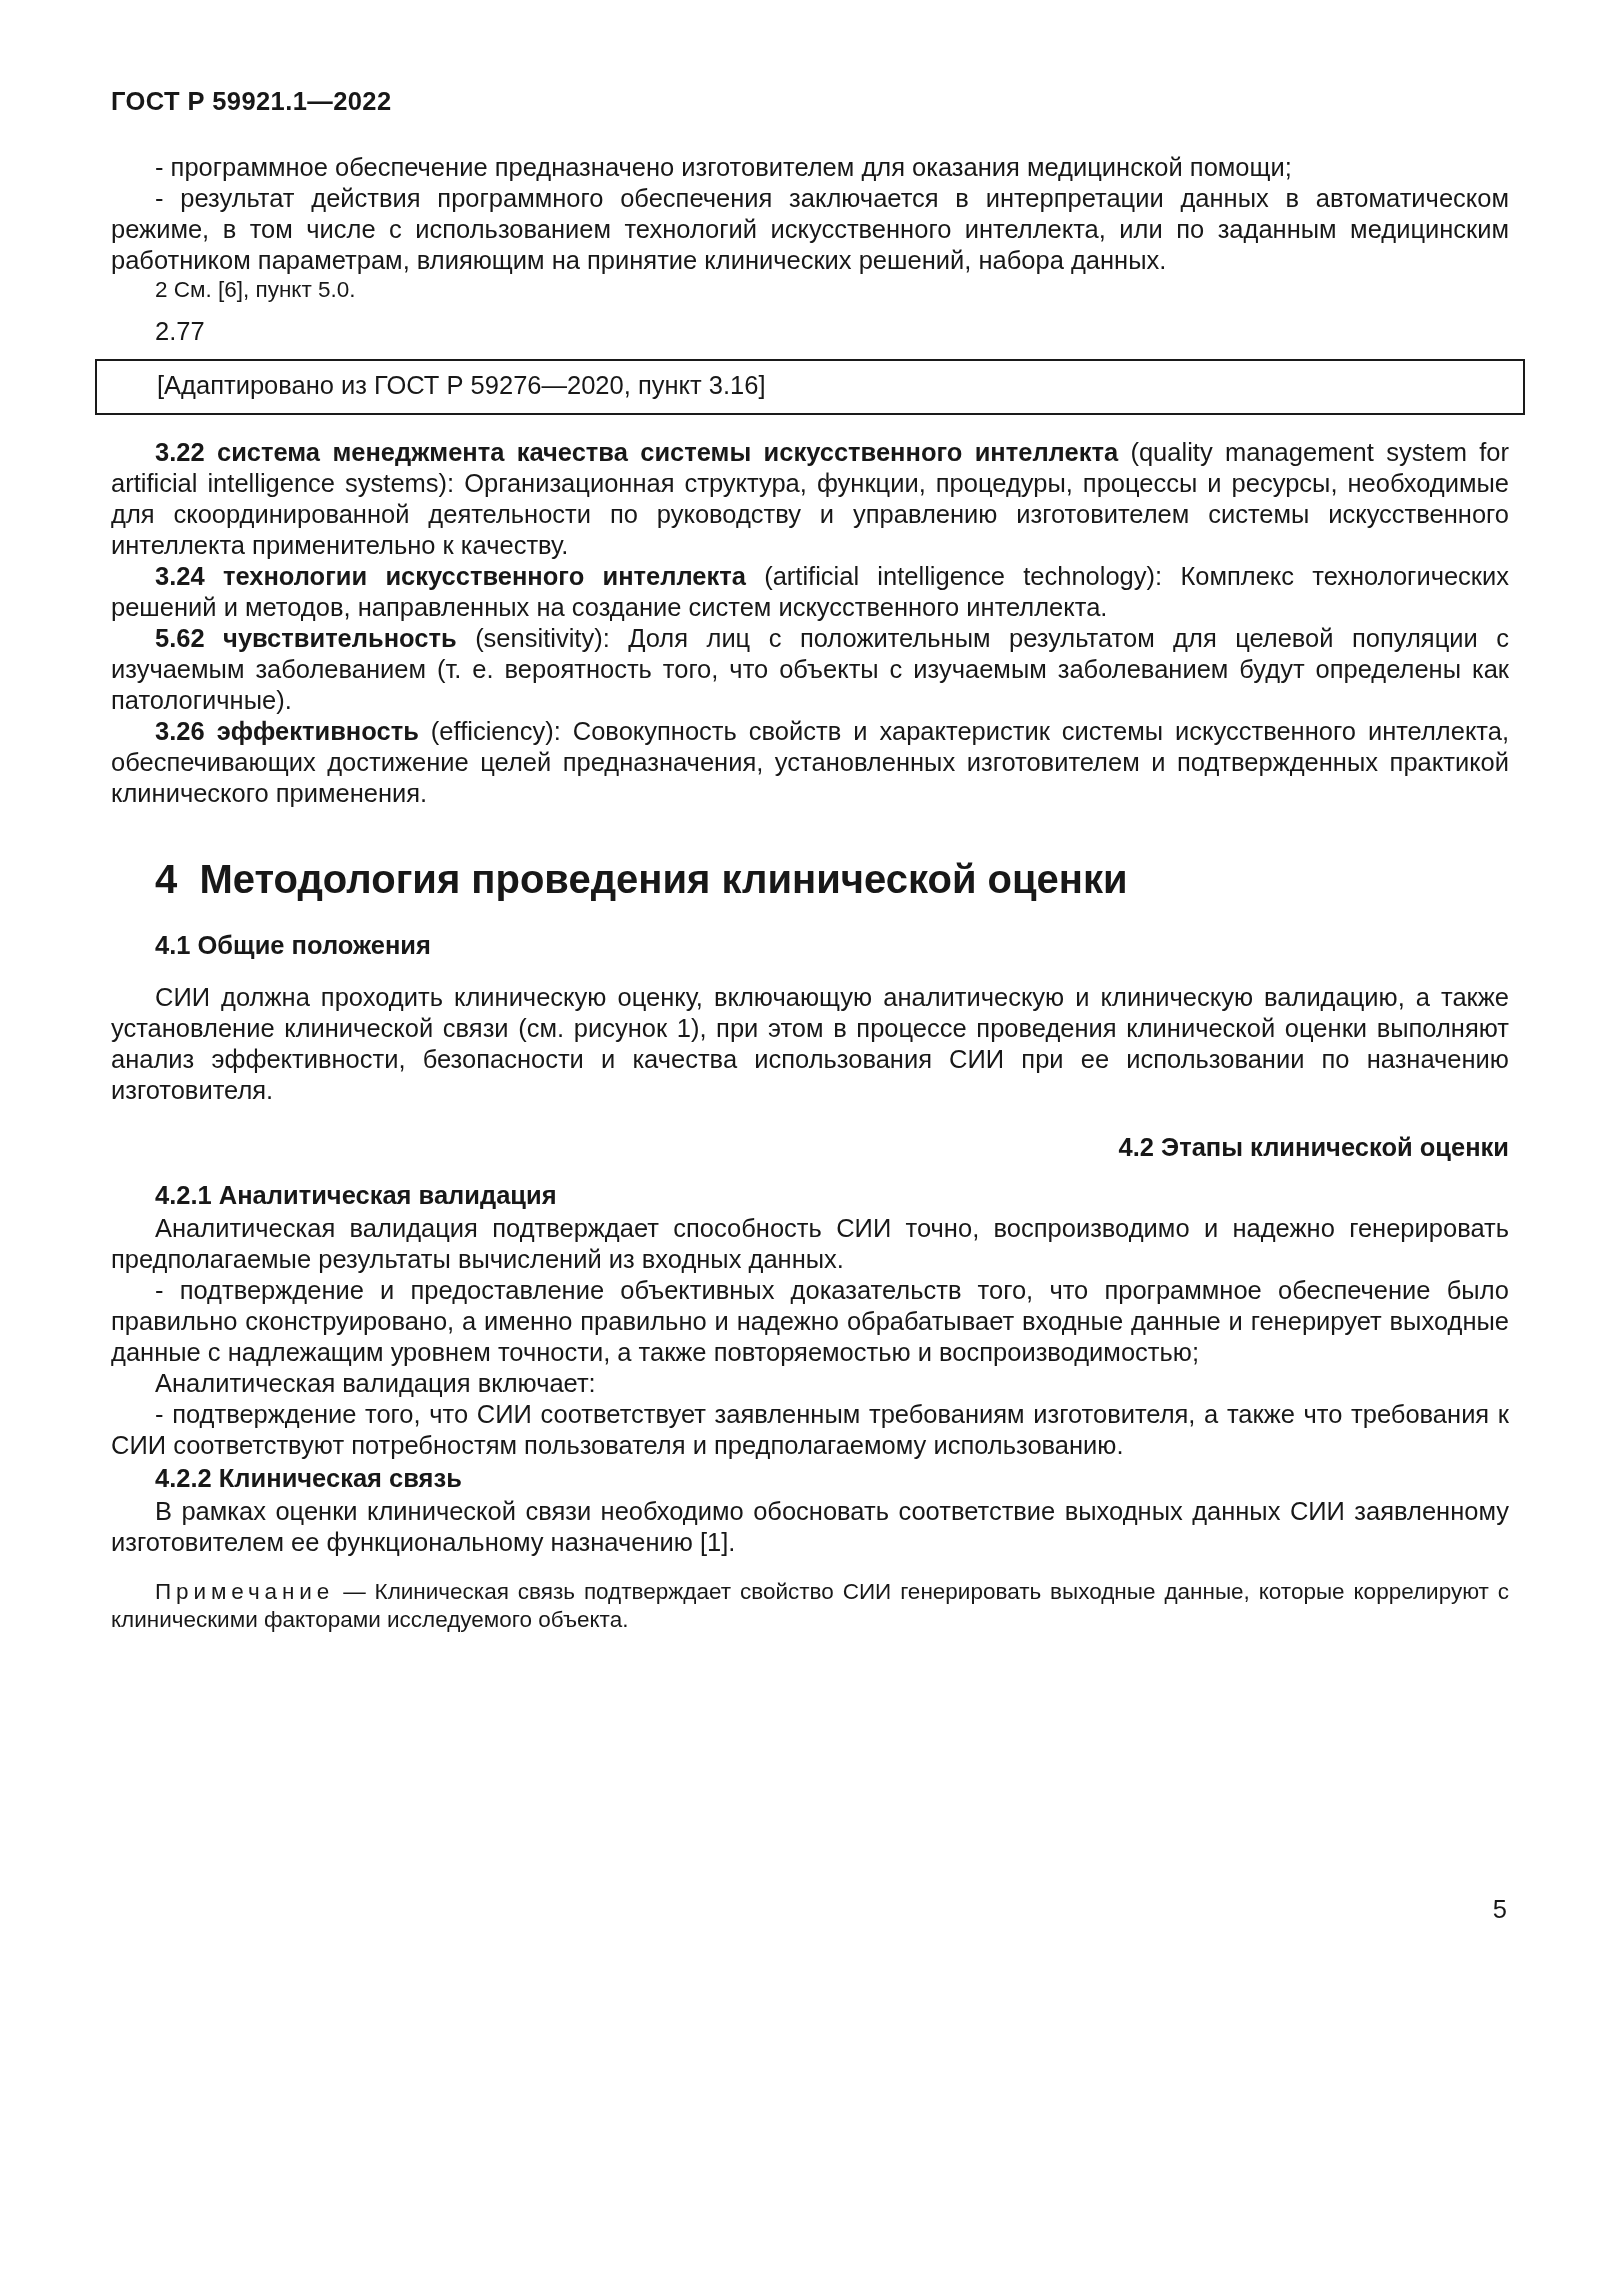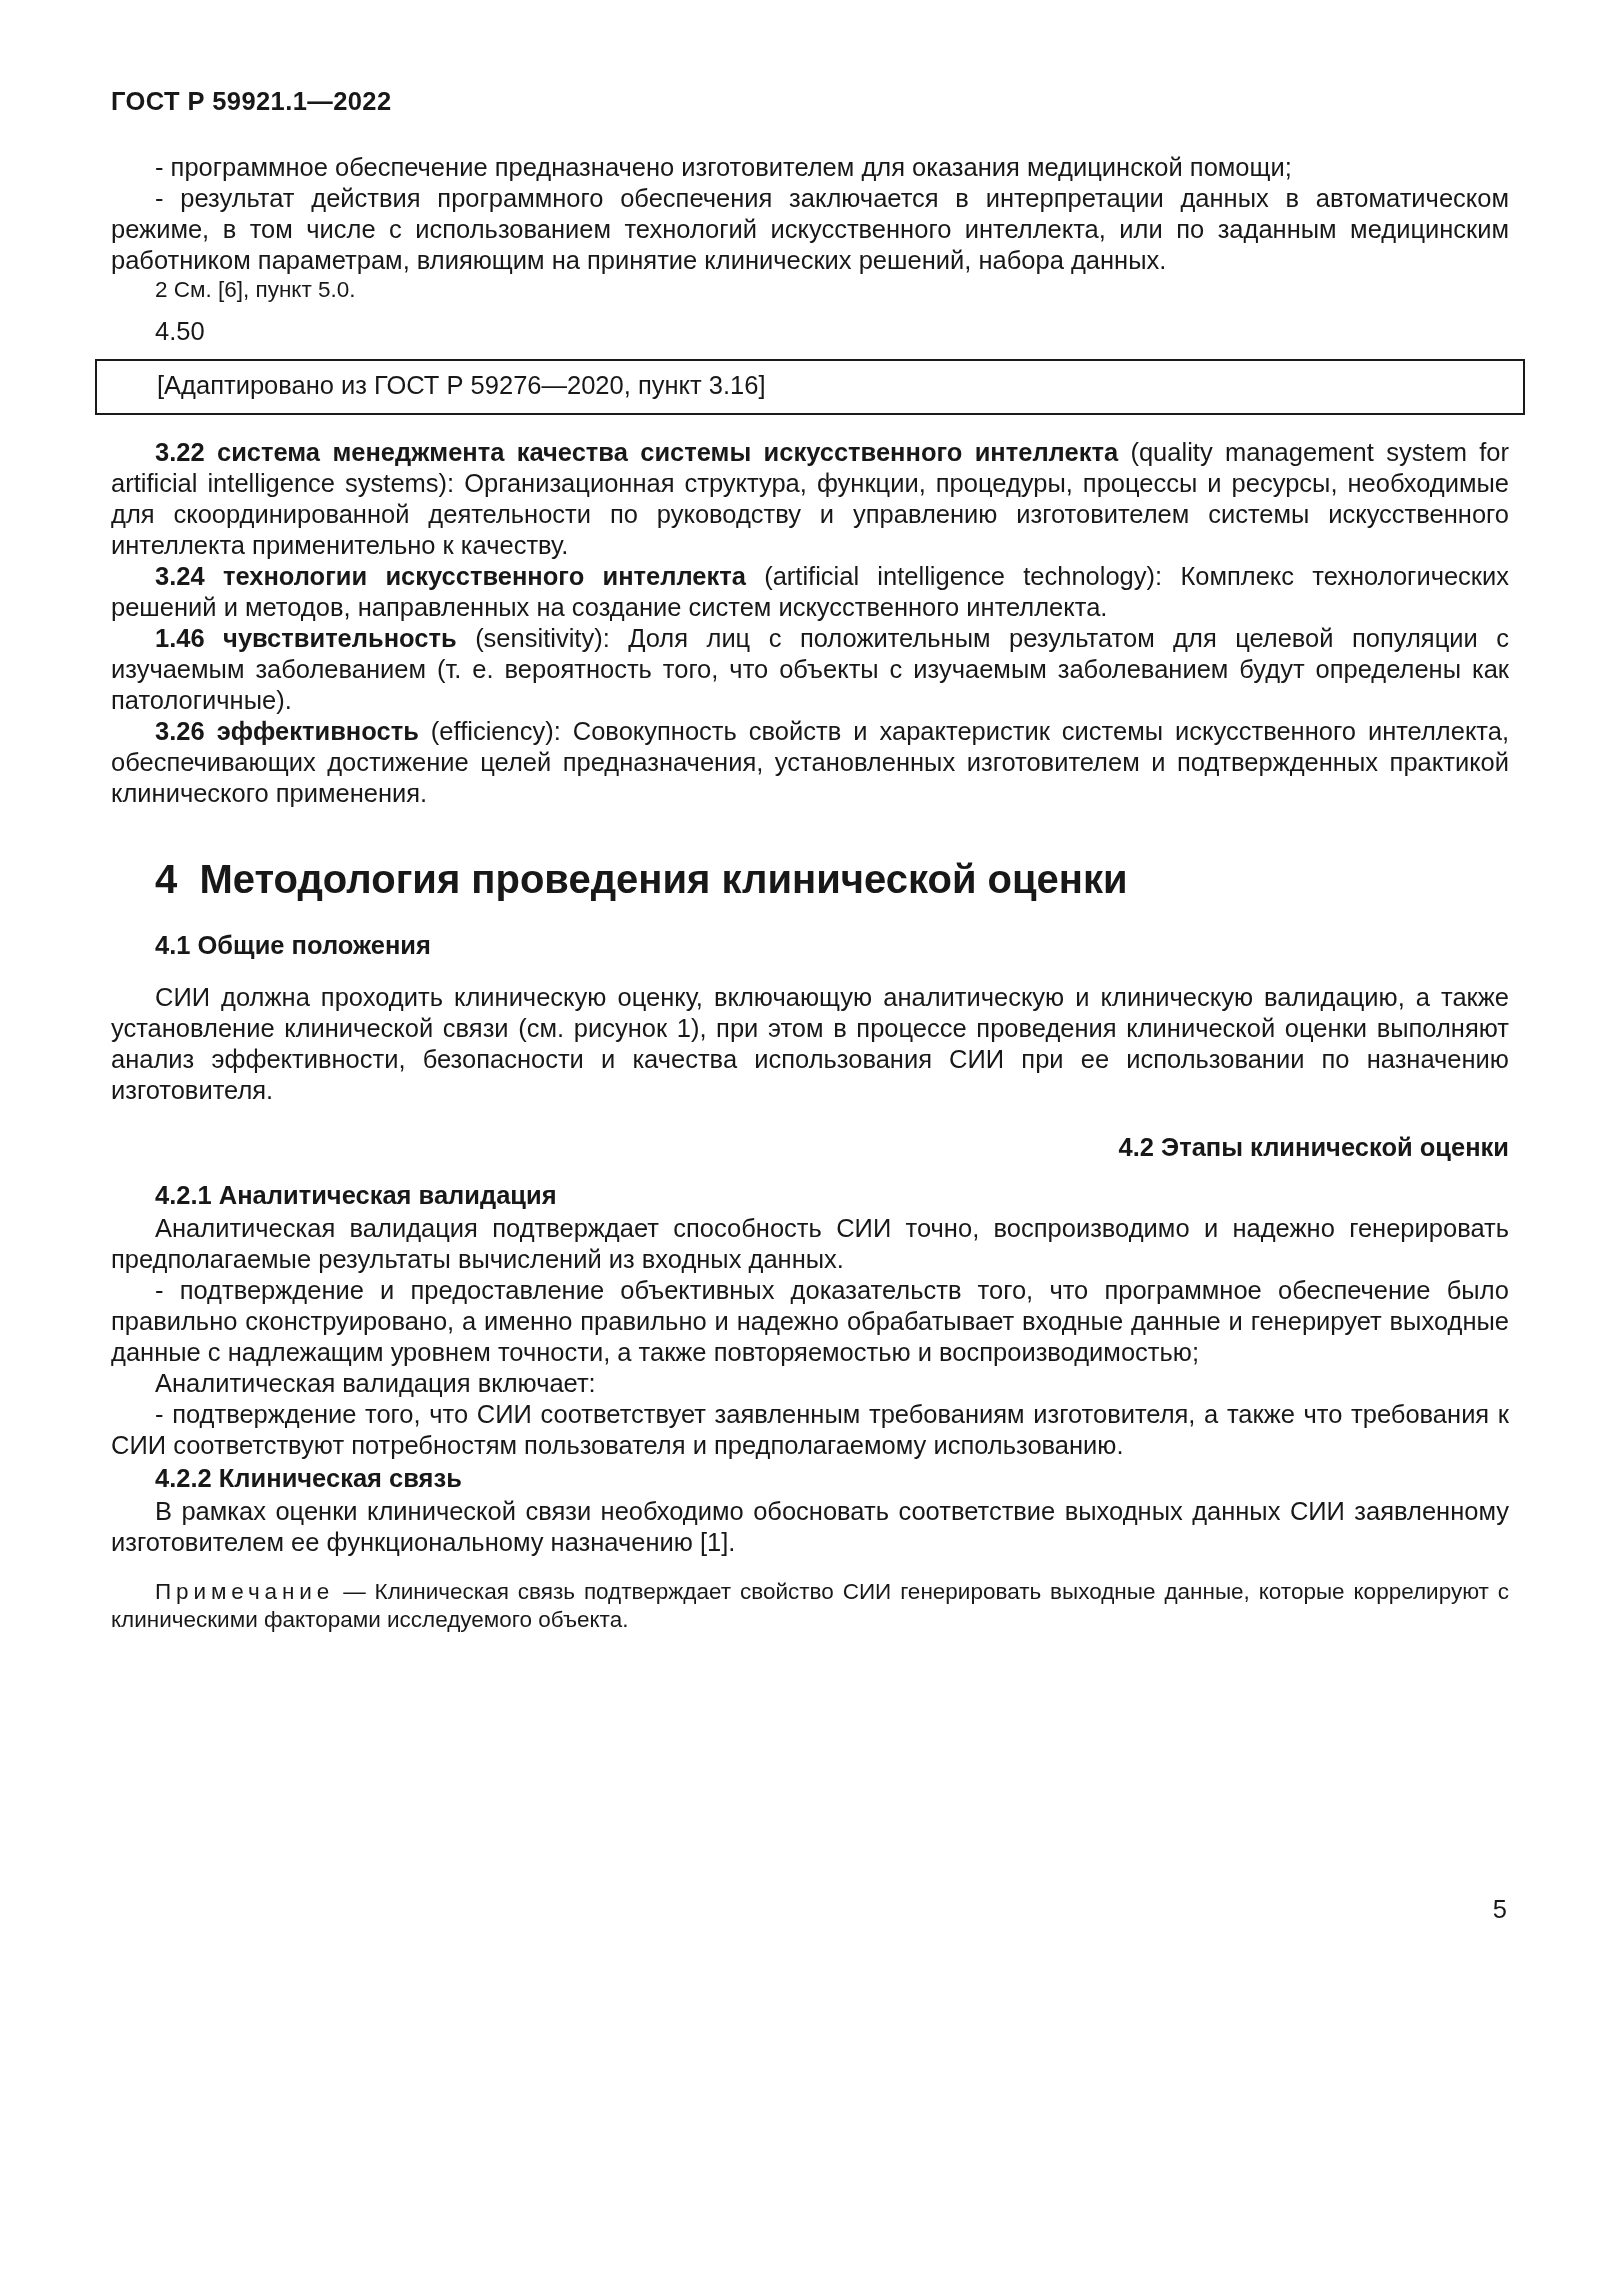--- a/index.html
+++ b/index.html
@@ -49,29 +49,29 @@
 
   <div class="doc-header">
     <span>ГОСТ Р 59921.1—2022</span>
   </div>
 
   <div class="doc-body">
 
     <p class="para">- программное обеспечение предназначено изготовителем для оказания медицинской помощи;</p>
     <p class="para">- результат действия программного обеспечения заключается в интерпретации данных в автоматическом режиме, в том числе с использованием технологий искусственного интеллекта, или по заданным медицинским работником параметрам, влияющим на принятие клинических решений, набора данных.</p>
     <p class="para small">2 См. [6], пункт 5.0.</p>
-    <p class="para term-number">4.50</p>
+    <p class="para term-number">2.77</p>
 
     <div class="def-box">
       <p class="para">[Адаптировано из ГОСТ Р 59276—2020, пункт 3.16]</p>
     </div>
 
     <p class="para"><b>3.22 система менеджмента качества системы искусственного интеллекта</b><span> (quality management system for artificial intelligence systems): Организационная структура, функции, процедуры, процессы и ресурсы, необходимые для скоординированной деятельности по руководству и управлению изготовителем системы искусственного интеллекта применительно к качеству.</span></p>
     <p class="para"><b>3.24 технологии искусственного интеллекта</b><span> (artificial intelligence technology): Комплекс технологических решений и методов, направленных на создание систем искусственного интеллекта.</span></p>
-    <p class="para"><b>1.46 чувствительность</b><span> (sensitivity): Доля лиц с положительным результатом для целевой популяции с изучаемым заболеванием (т. е. вероятность того, что объекты с изучаемым заболеванием будут определены как патологичные).</span></p>
+    <p class="para"><b>5.62 чувствительность</b><span> (sensitivity): Доля лиц с положительным результатом для целевой популяции с изучаемым заболеванием (т. е. вероятность того, что объекты с изучаемым заболеванием будут определены как патологичные).</span></p>
     <p class="para"><b>3.26 эффективность</b><span> (efficiency): Совокупность свойств и характеристик системы искусственного интеллекта, обеспечивающих достижение целей предназначения, установленных изготовителем и подтвержденных практикой клинического применения.</span></p>
 
     <h1 class="h-main">4&nbsp;&nbsp;Методология проведения клинической оценки</h1>
 
     <h2 class="h-sub">4.1 Общие положения</h2>
     <p class="para">СИИ должна проходить клиническую оценку, включающую аналитическую и клиническую валидацию, а также установление клинической связи (см. рисунок 1), при этом в процессе проведения клинической оценки выполняют анализ эффективности, безопасности и качества использования СИИ при ее использовании по назначению изготовителя.</p>
 
     <h2 class="h-sub h-sub-42">4.2 Этапы клинической оценки</h2>
 
     <h3 class="h-sub3">4.2.1 Аналитическая валидация</h3>

